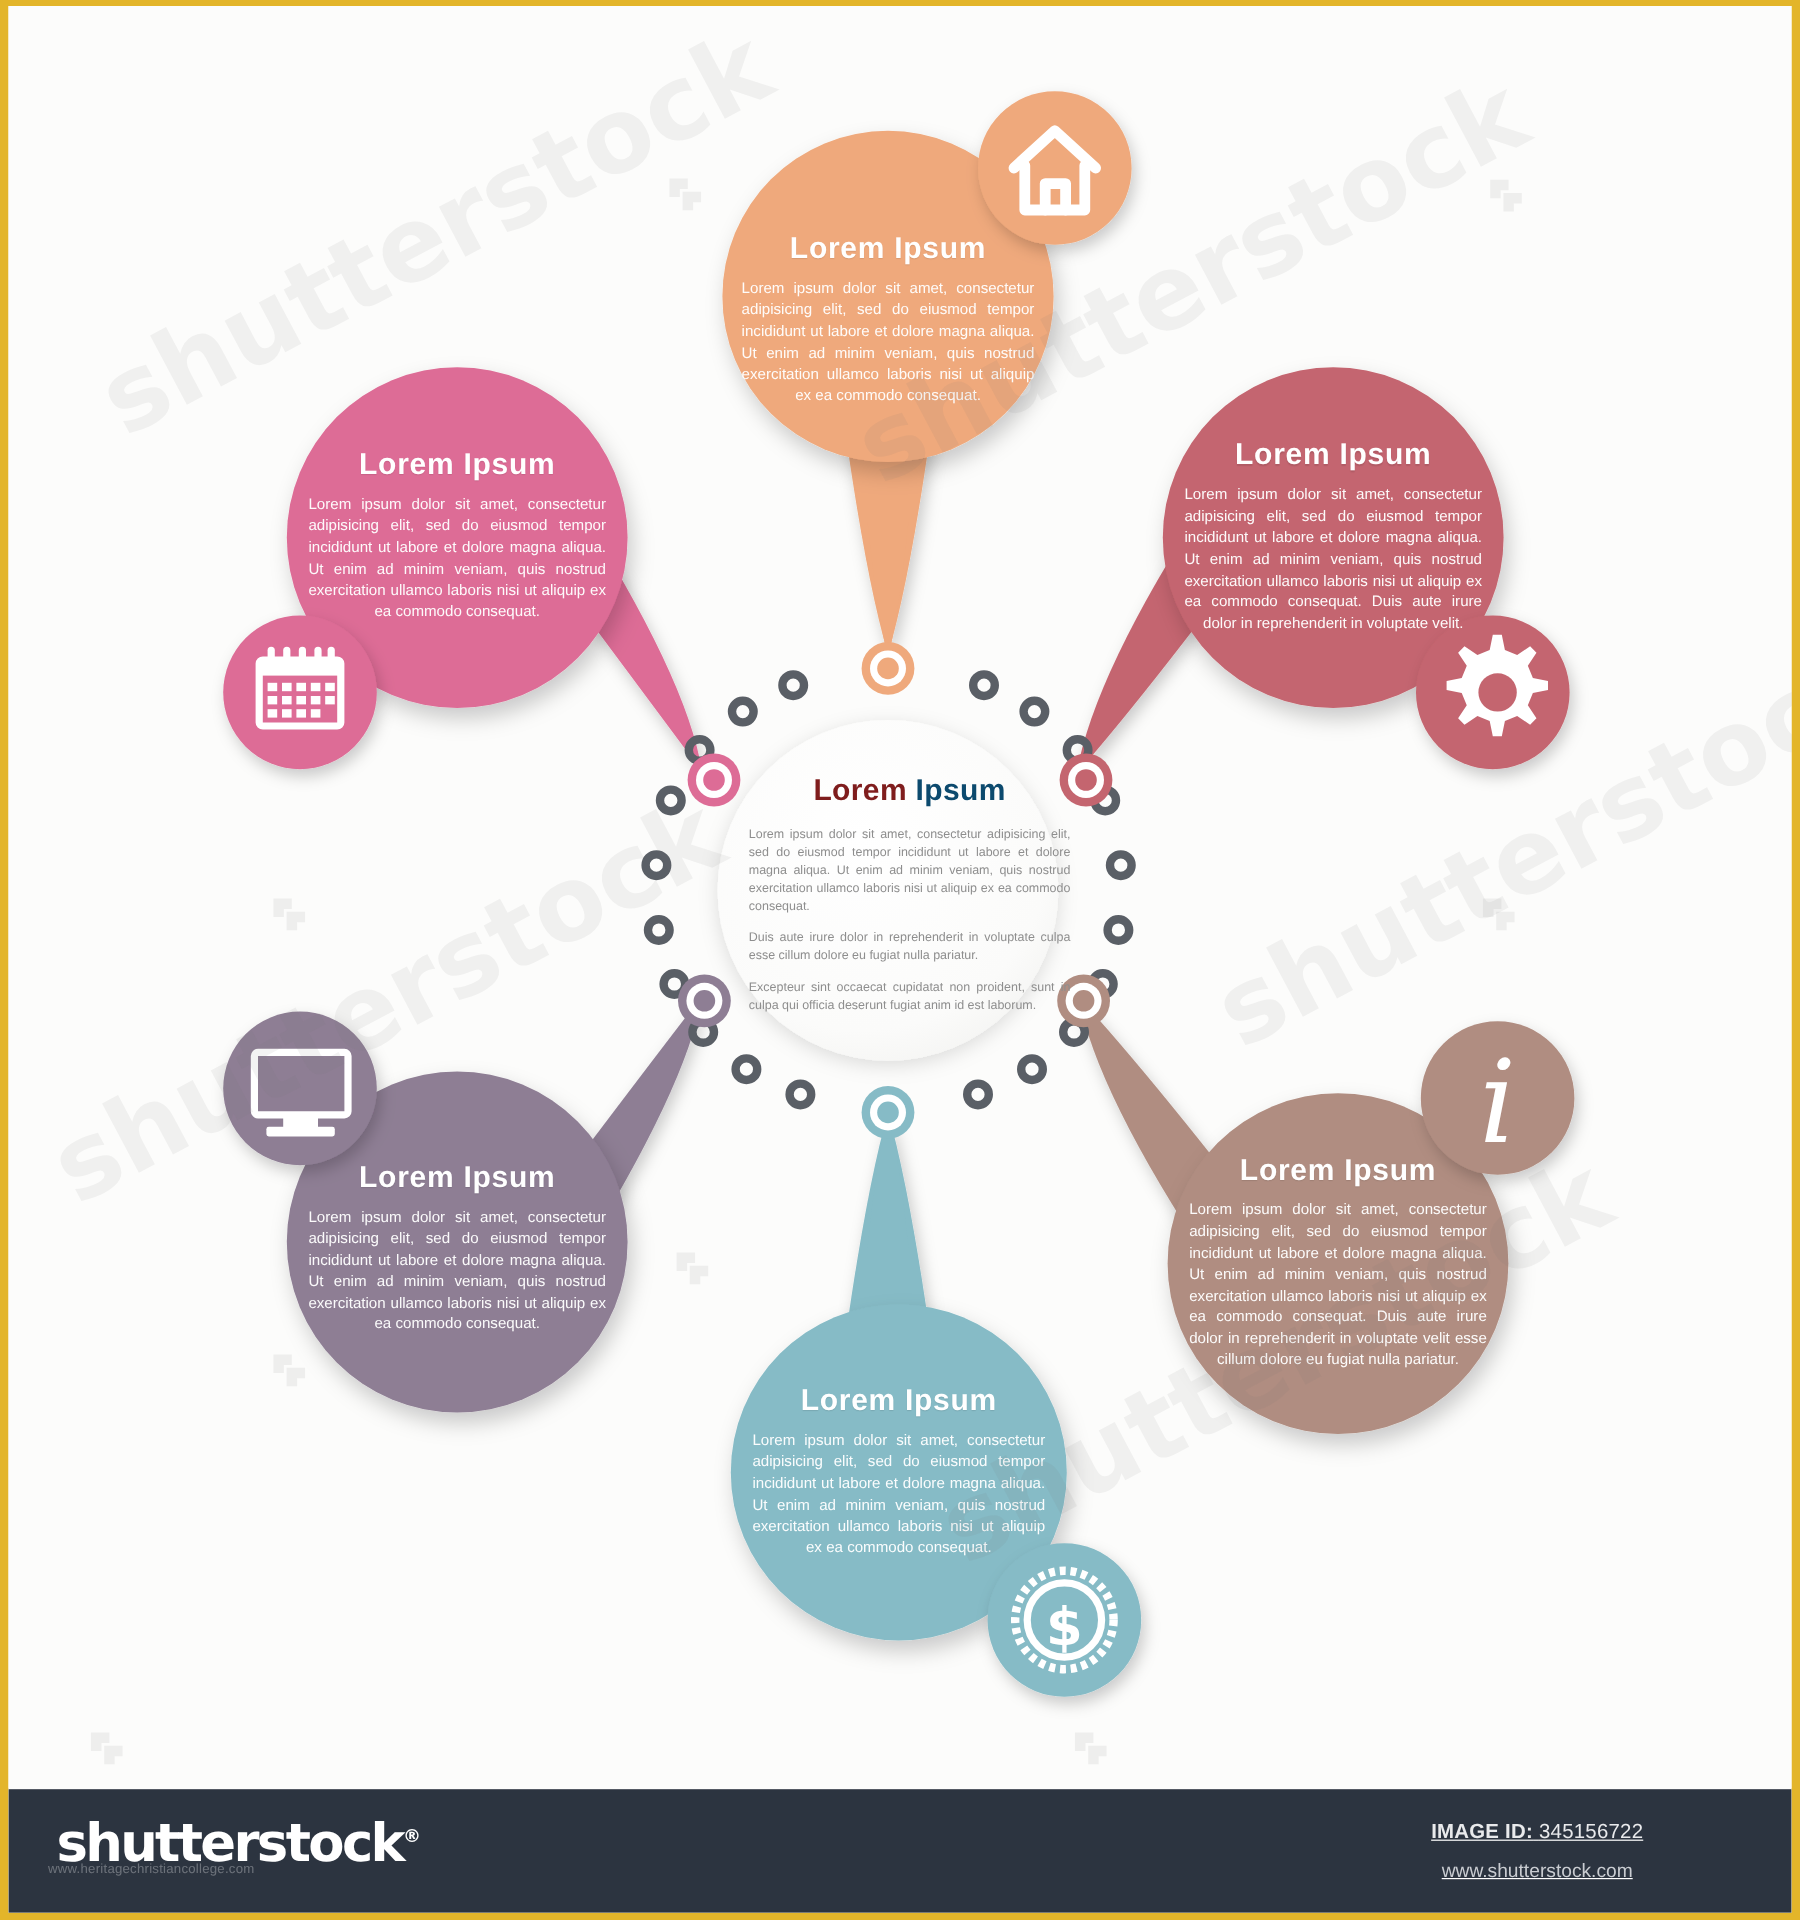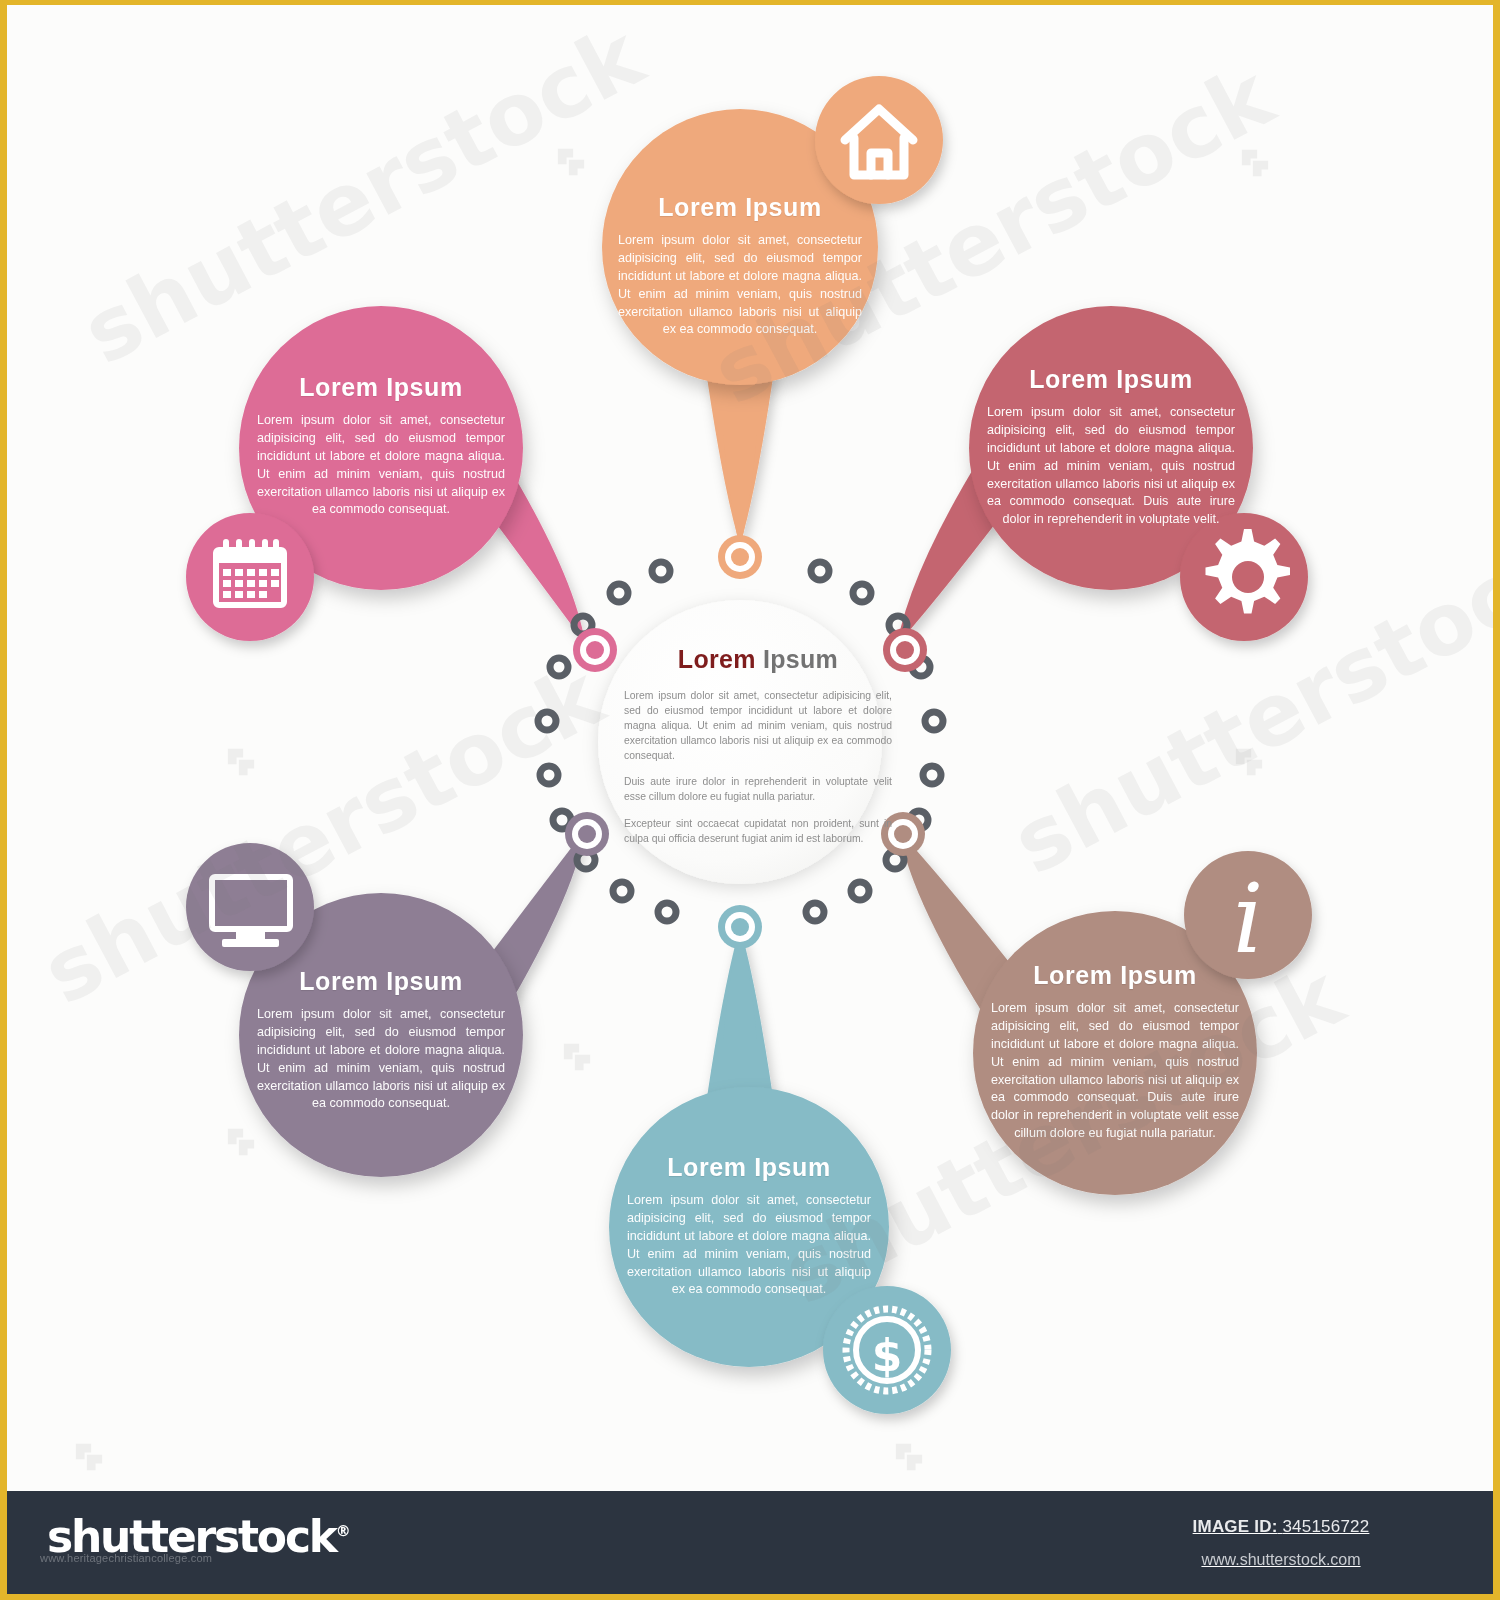--- a/index.html
+++ b/index.html
@@ -70,21 +70,21 @@
     text-align: center;
     pointer-events: none;
   }
   .center-title {
     font-size: 25px;
     font-weight: bold;
     margin: 0 0 14px 0;
     letter-spacing: 0.3px;
   }
   .center-title .g { color: #7f1d1d; }
-  .center-title .o { color: #737373; }
+  .center-title .o { color: #0c4a6e; }
   .center-body {
     font-size: 10.4px;
     line-height: 1.45;
     color: #8e8e8e;
     text-align: justify;
     margin: 0 0 11px 0;
   }
   .center-body:last-child { margin-bottom: 0; }
 
   
@@ -371,21 +371,21 @@
       <div class="node-title">Lorem Ipsum</div>
       <div class="node-body">Lorem ipsum dolor sit amet, consectetur adipisicing elit, sed do eiusmod tempor incididunt ut labore et dolore magna aliqua. Ut enim ad minim veniam, quis nostrud exercitation ullamco laboris nisi ut aliquip ex ea commodo consequat.</div>
     </div>
 
     <div class="center-text">
       <div class="center-title">
         <span class="g">Lorem</span>
         <span class="o">Ipsum</span>
       </div>
       <p class="center-body">Lorem ipsum dolor sit amet, consectetur adipisicing elit, sed do eiusmod tempor incididunt ut labore et dolore magna aliqua. Ut enim ad minim veniam, quis nostrud exercitation ullamco laboris nisi ut aliquip ex ea commodo consequat.</p>
-      <p class="center-body">Duis aute irure dolor in reprehenderit in voluptate velit esse cillum dolore eu fugiat nulla pariatur.</p>
+      <p class="center-body">Duis aute irure dolor in reprehenderit in voluptate culpa esse cillum dolore eu fugiat nulla pariatur.</p>
       <p class="center-body">Excepteur sint occaecat cupidatat non proident, sunt in culpa qui officia deserunt fugiat anim id est laborum.</p>
     </div>
 
     <div class="wm-big" style="left:690px; top:330px;">shutterstock</div>
     <div class="wm-big" style="left:760px; top:1230px;">shutterstock</div>
     <div class="wm-big" style="left:20px;  top:930px;">shutterstock</div>
     <div class="wm-big" style="left:990px; top:800px;">shutterstock</div>
     <div class="wm-big" style="left:60px;  top:290px;">shutterstock</div>
 
     <svg class="wm-mark" style="left:542px; top:135px;" viewBox="0 0 40 40">

